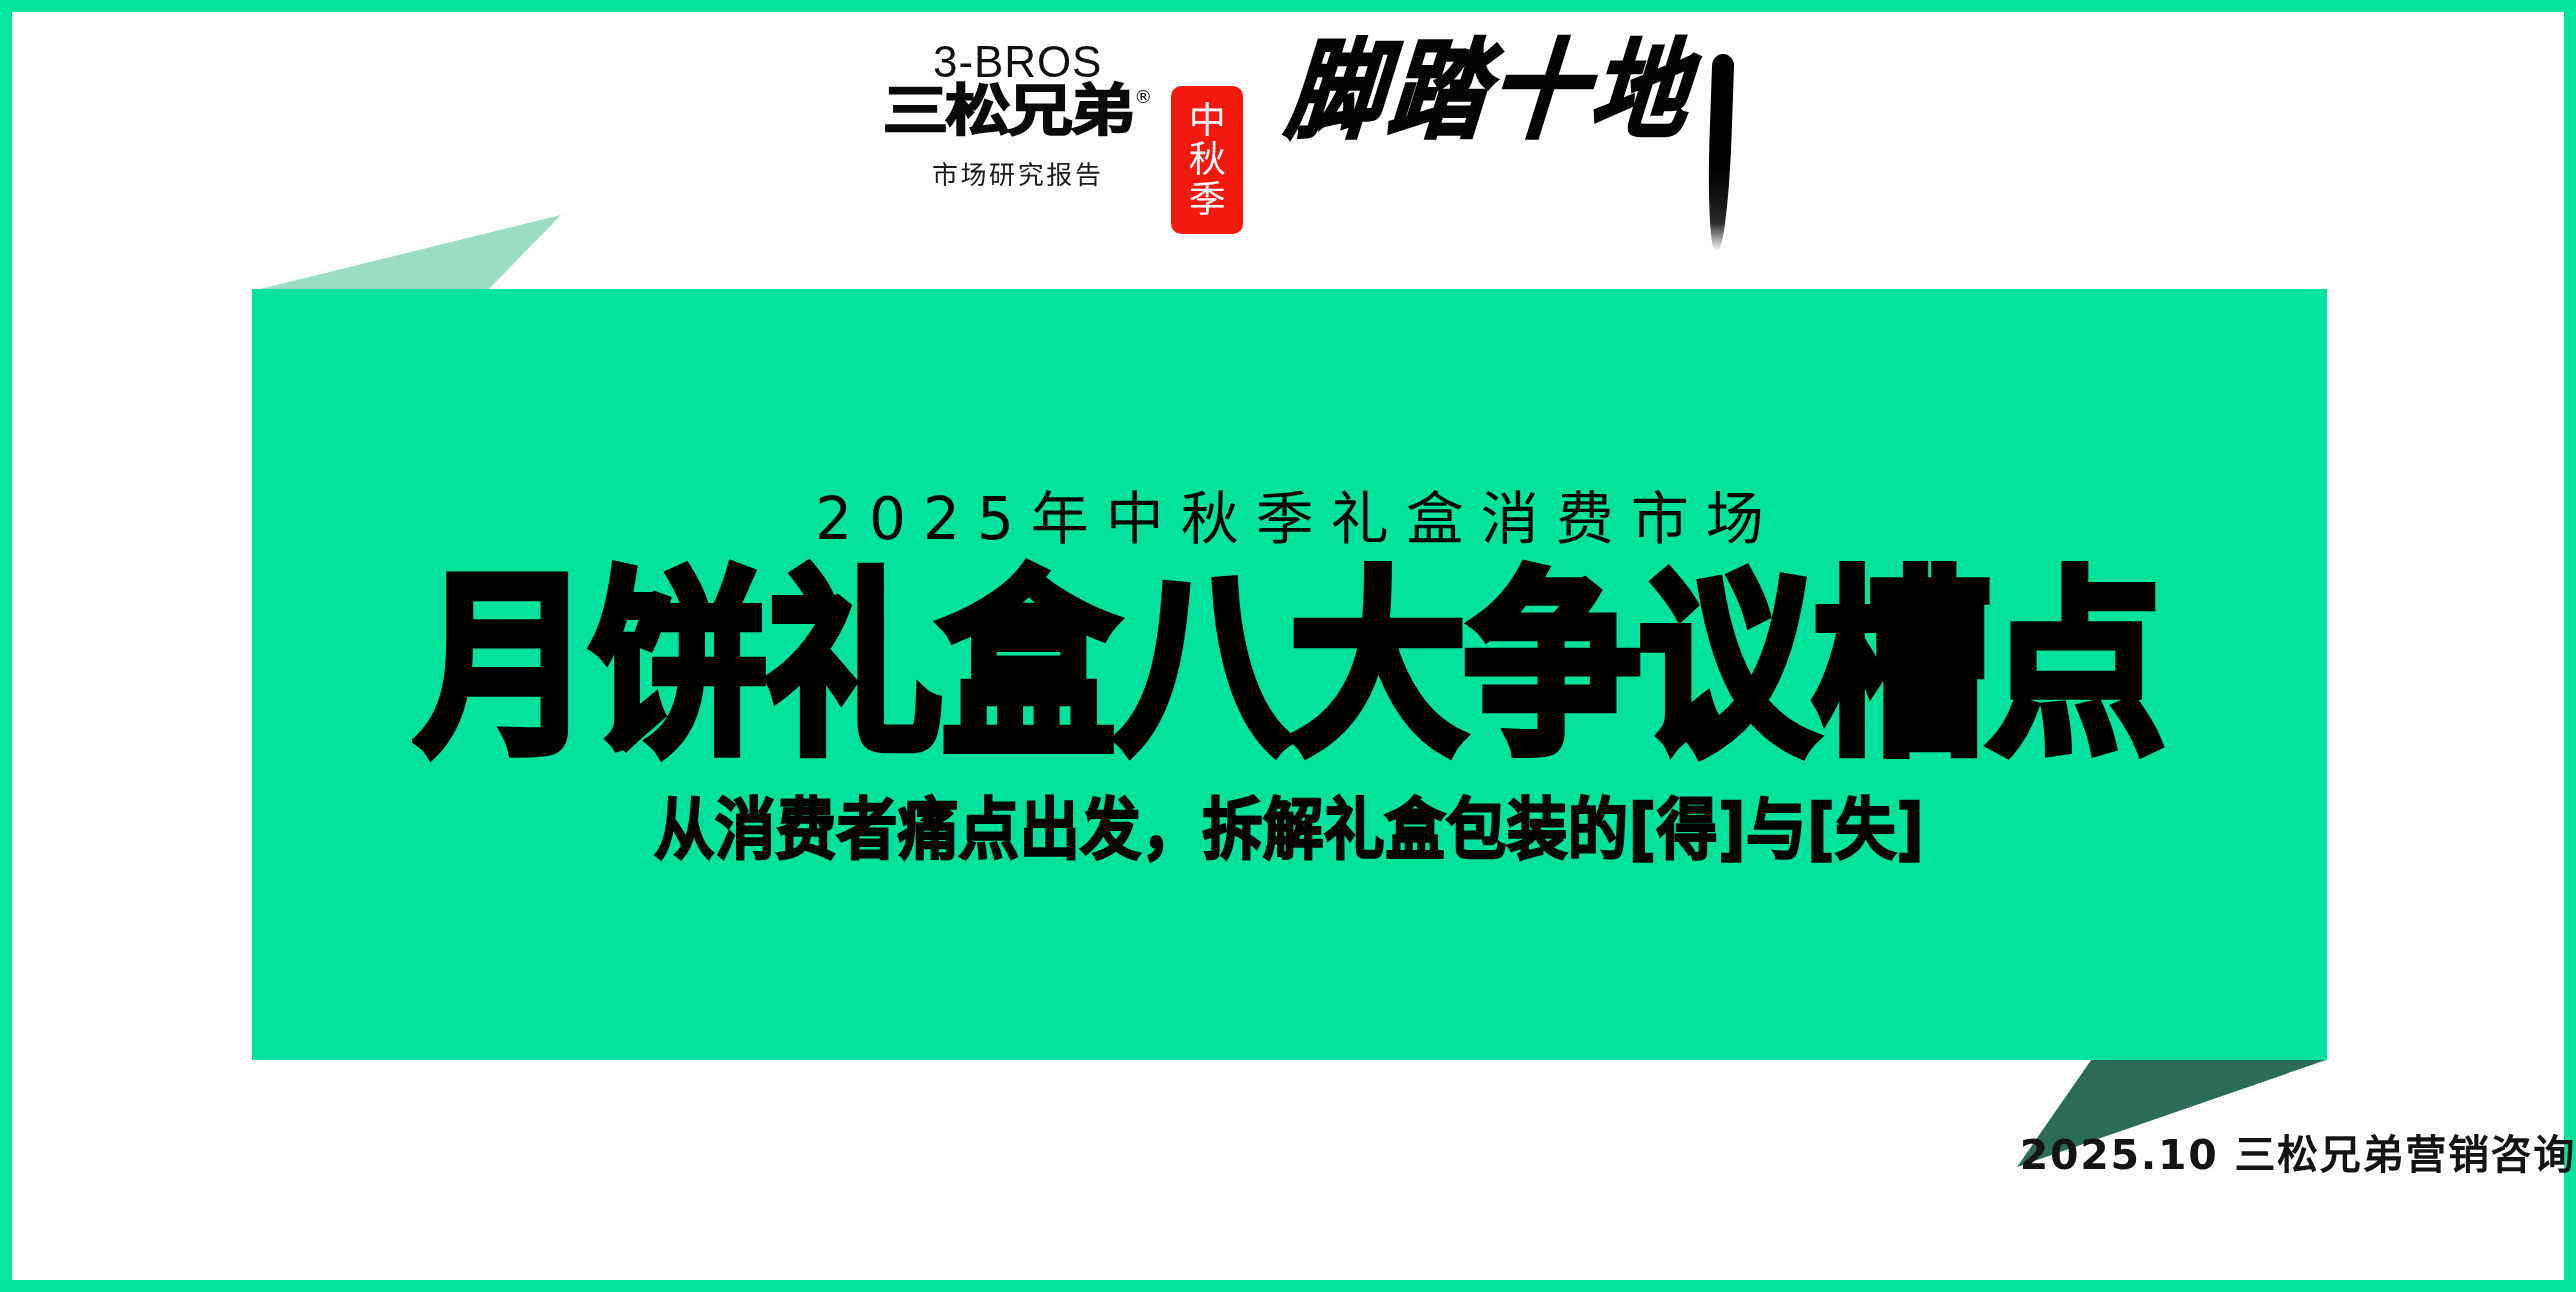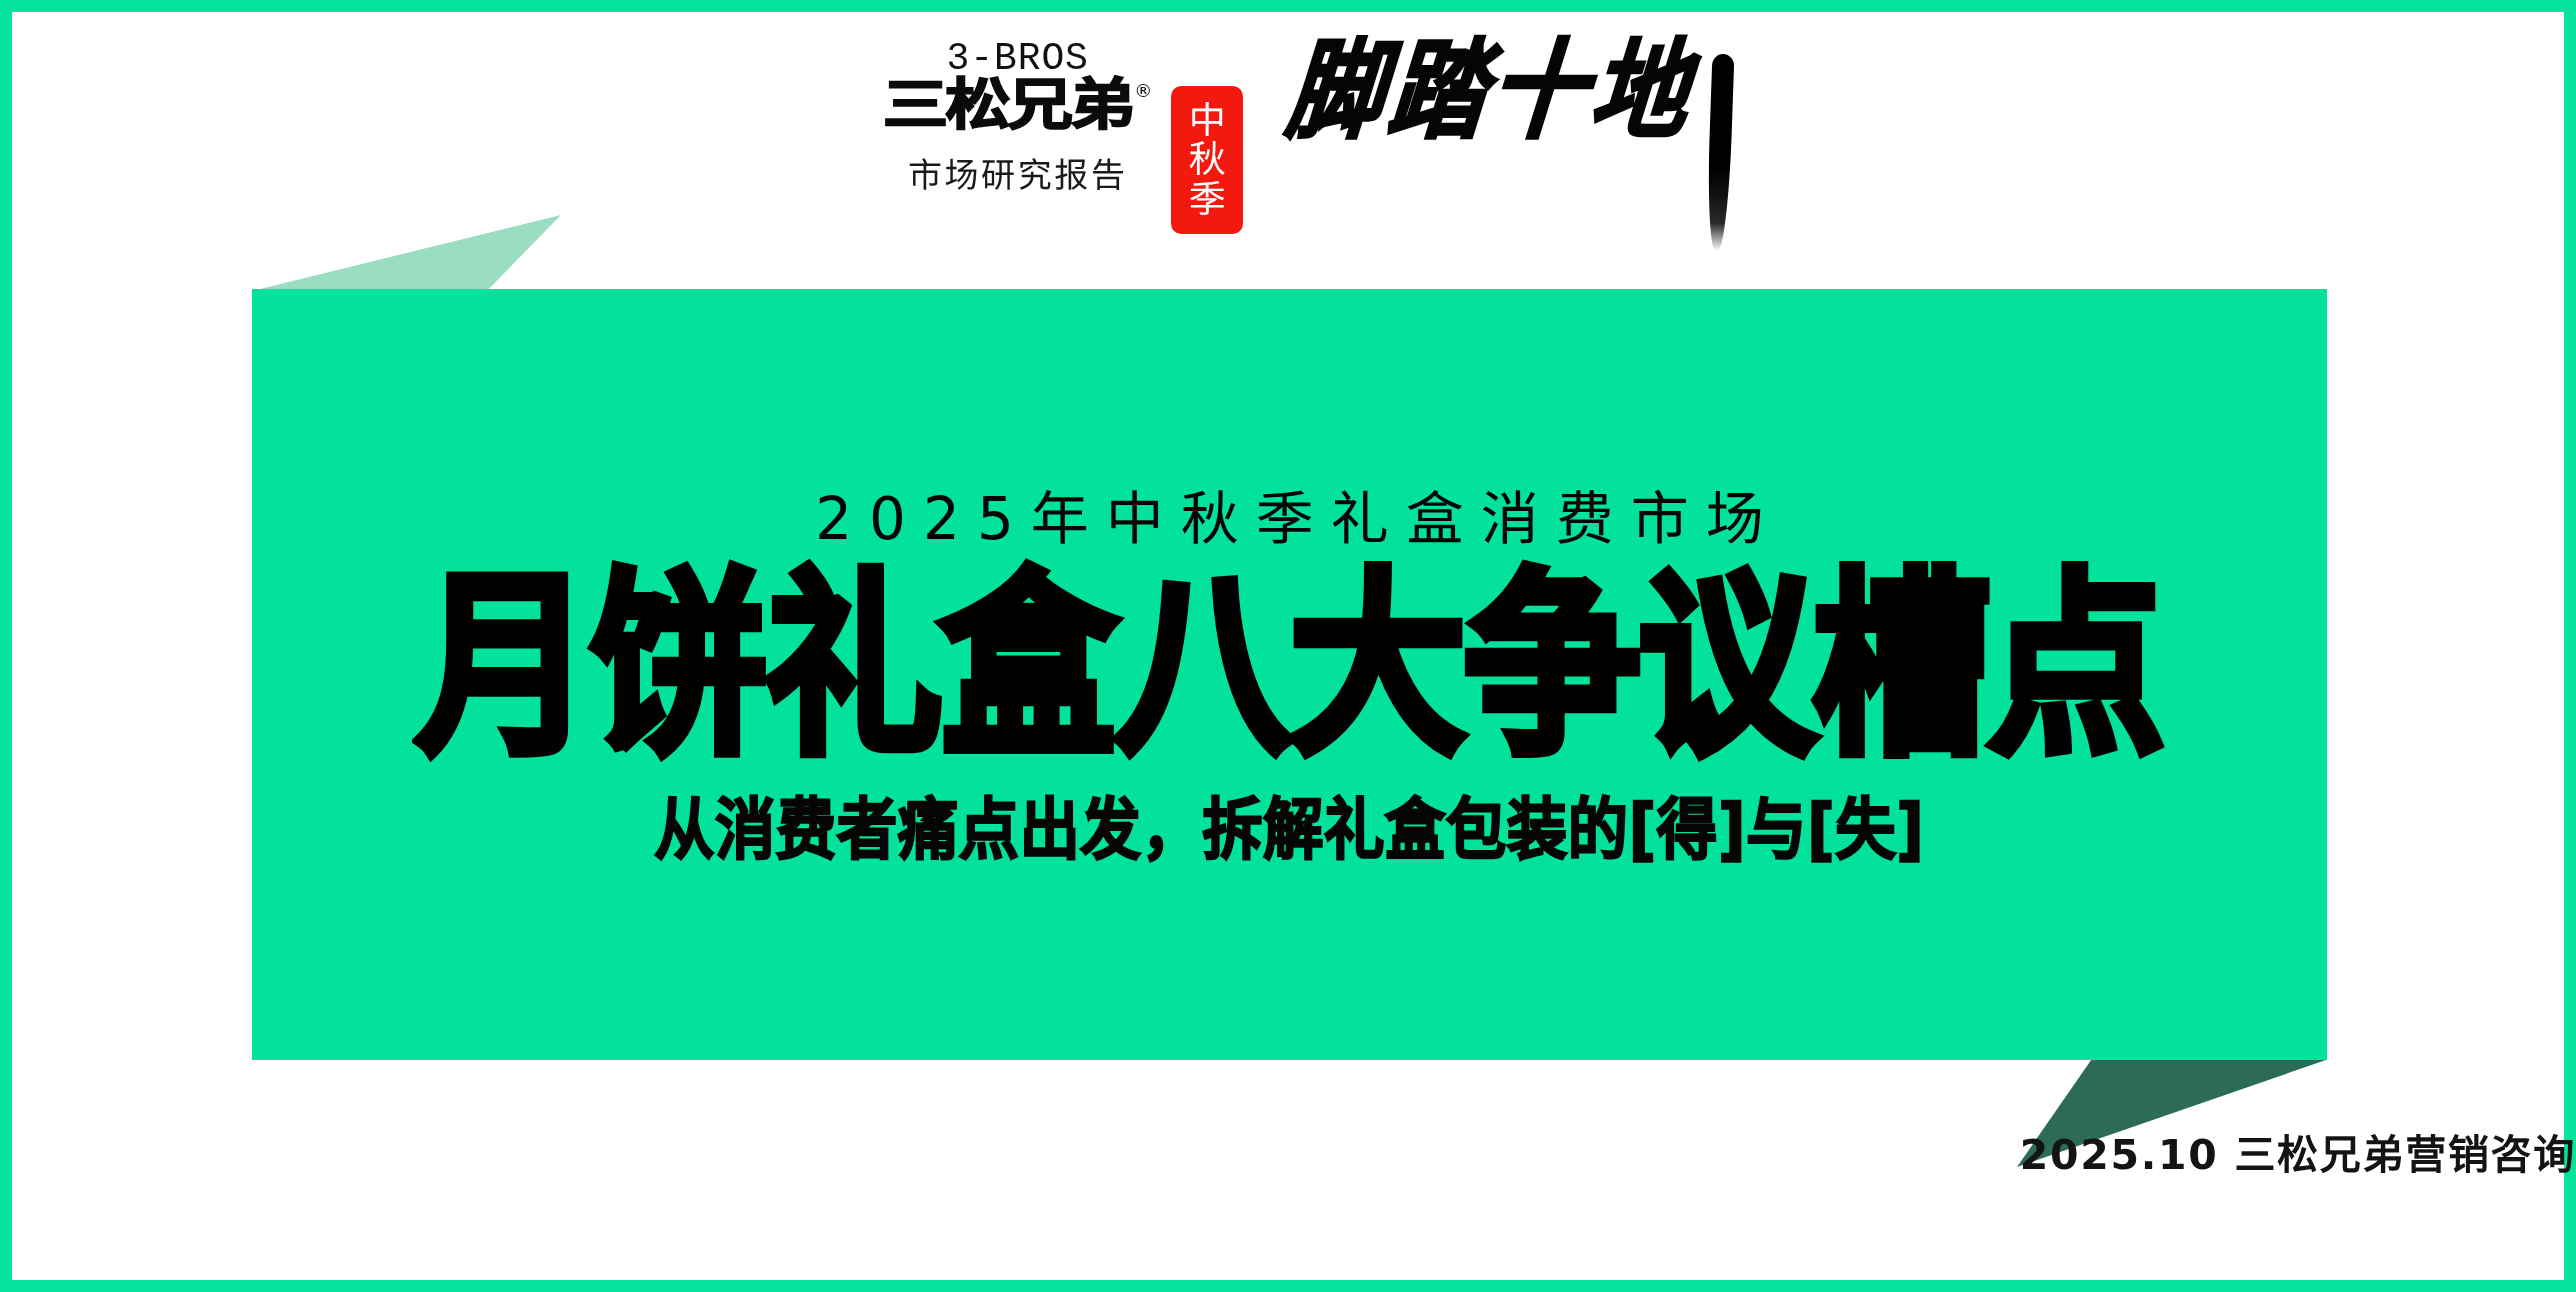--- a/index.html
+++ b/index.html
@@ -47,22 +47,22 @@
 
   
   .logo-block {
     display: flex;
     flex-direction: column;
     align-items: center;
     justify-content: flex-start;
     padding-top: 1.7px;
   }
   .logo-en {
-    font-family: Liberation Mono, monospace;
-    font-size: 38px;
+    font-family: Liberation Sans, sans-serif;
+    font-size: 44px;
     font-weight: 400;
     letter-spacing: 0.9px;
     color: #111111;
     line-height: 1.02;
     white-space: nowrap;
   }
   .logo-cn-wrap {
     position: relative;
     display: flex;
     align-items: flex-start;
@@ -83,21 +83,21 @@
   .reg-mark {
     font-size: 18px;
     line-height: 1;
     color: #0b0b0b;
     margin-left: 1.7px;
     margin-top: 5.2px;
     font-family: "DejaVu Sans", sans-serif;
   }
   .logo-sub {
     font-family: "DejaVu Sans", "Liberation Sans", sans-serif;
-    font-size: 34px;
+    font-size: 26px;
     font-weight: 500;
     letter-spacing: 2.6px;
     color: #1a1a1a;
     margin-top: 5.2px;
     white-space: nowrap;
   }
 
   
   .badge {
     width: 72px;

